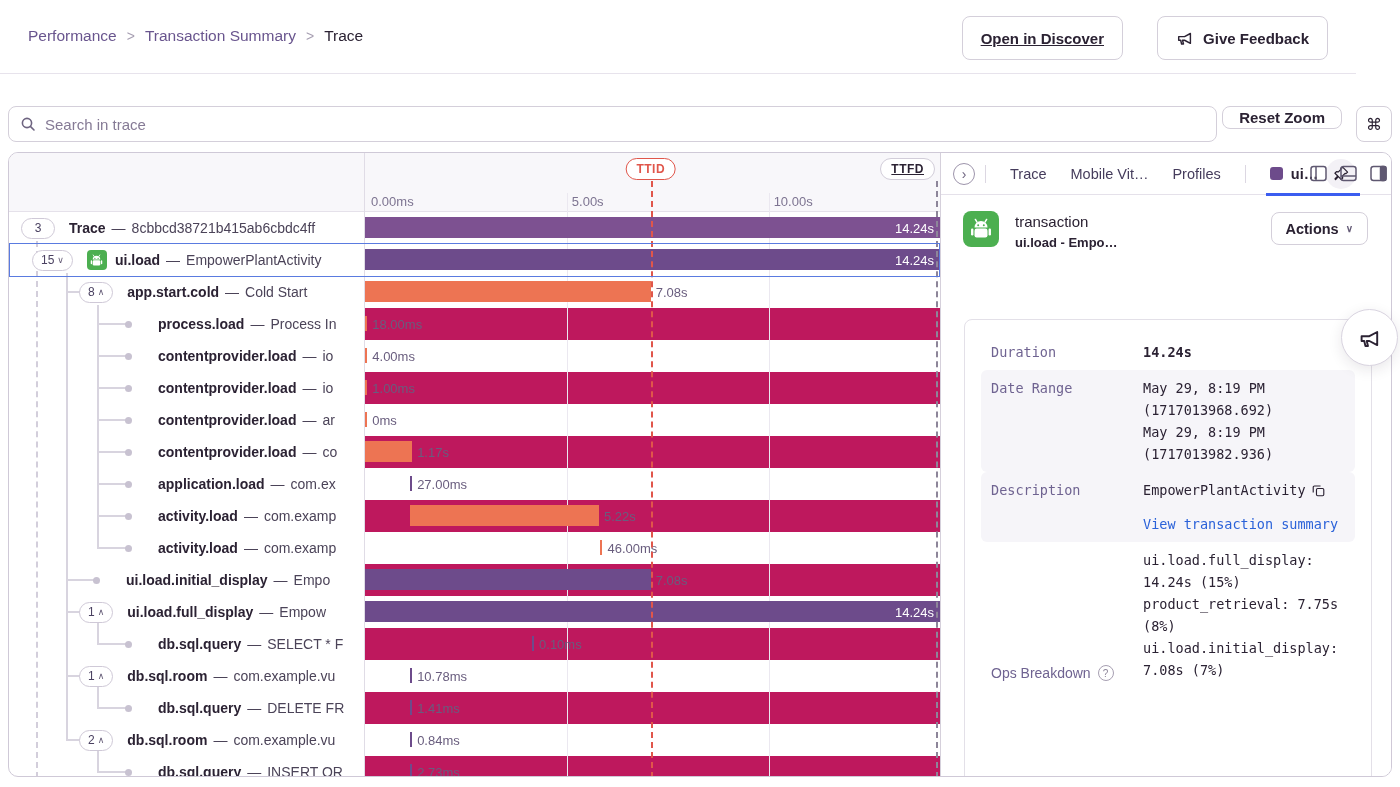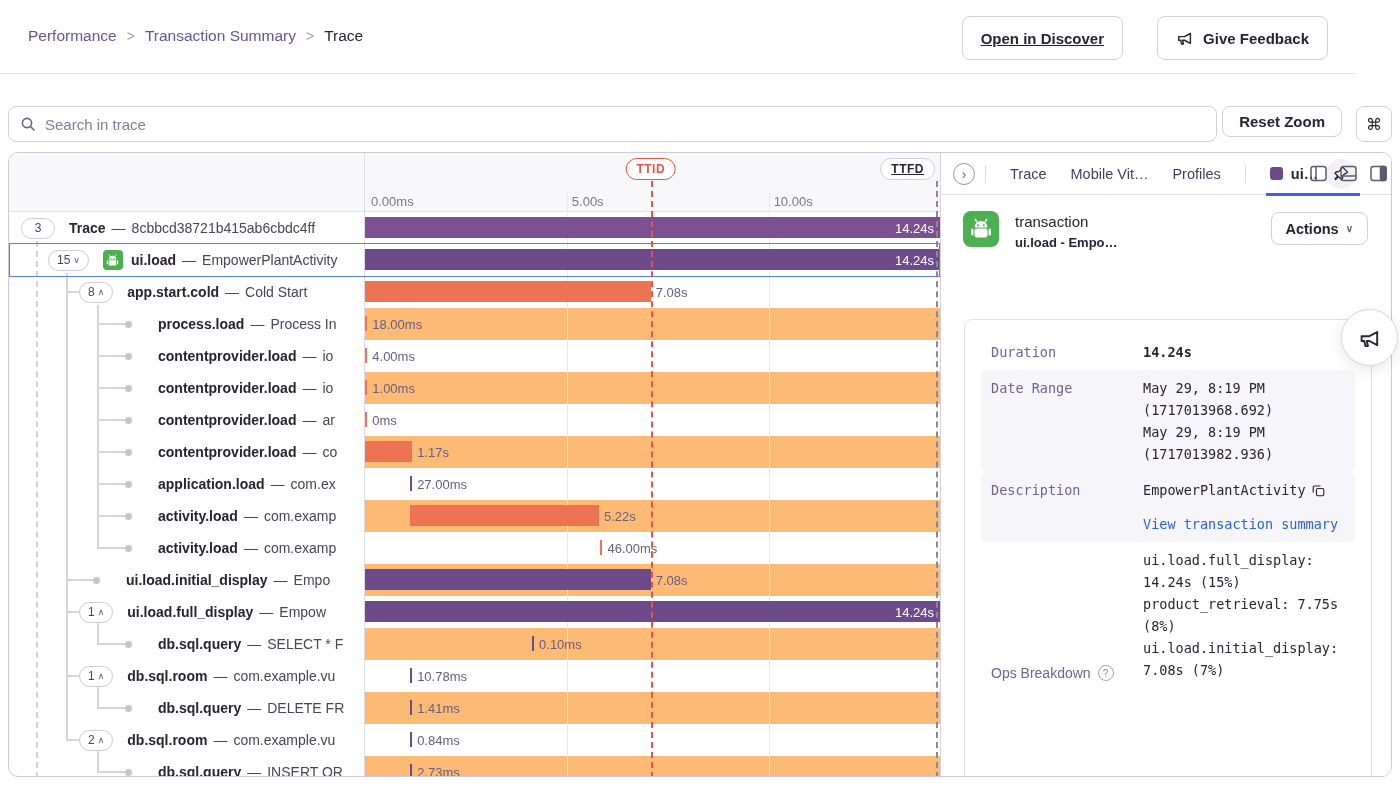--- a/index.html
+++ b/index.html
@@ -15,21 +15,21 @@
   .btn { display:inline-flex; align-items:center; justify-content:center; gap:9px; background:#fff; border:1px solid #d4cfda; border-radius:8px; font-weight:bold; font-size:15px; color:#2b2233; cursor:pointer; }
   .topbtn { position:absolute; top:16px; height:44px; padding:0 18px; }
   #btn-discover { right:233px;text-decoration:underline; }
   #btn-feedback { right:28px; }
 
   
   .search-wrap { position:absolute; left:8px; top:106px; width:1209px; height:36px; }
   .search-wrap input { width:100%; height:100%; border:1px solid #d4cfda; border-radius:8px; padding:0 12px 0 36px; font-size:15px; color:#2b2233; outline:none; font-family:"Liberation Sans",sans-serif; }
   .search-wrap input::placeholder { color:#857a95; }
   .search-ic { position:absolute; left:12px; top:10px; }
-  #btn-resetzoom { position:absolute; right:58px; top:106px; height:31px; padding:0 16px; }
+  #btn-resetzoom { position:absolute; right:58px; top:106px; height:23px; padding:0 16px; }
   #btn-cmd { position:absolute; right:8px; top:106px; height:36px; width:36px; font-size:16px; font-weight:normal; }
 
   
   .shell { position:absolute; left:8px; top:152px; width:1384px; height:625px; border:1px solid #cfc9d7; border-radius:10px; background:#fff; overflow:hidden; }
   .pane-head { position:absolute; top:0; height:59px; background:#f8f7fa; border-bottom:1px solid #e5e1ea; }
   .tree-pane { position:absolute; left:0; top:0; width:355px; height:625px; overflow:hidden; }
   .tree-pane .pane-head { left:0; width:355px; }
   .chart-pane { position:absolute; left:355px; top:0; width:576px; height:625px; border-left:1px solid #e0dce6; overflow:hidden; }
   .chart-pane .pane-head { left:0; width:576px; }
 
@@ -40,21 +40,21 @@
   .t-desc { color:#4b4358; }
   .badge { display:inline-flex; align-items:center; justify-content:center; gap:3px; min-width:34px; height:21px; padding:0 8px; background:#fff; border:1px solid #cfc9d7; border-radius:11px; font-size:12px; color:#4a4161; margin-right:14px; flex:none; position:relative; z-index:2; }
   .bchev { font-size:9px; color:#655c77; }
   .dot { width:7px; height:7px; border-radius:50%; background:#c8c2d1; margin-right:26px; flex:none; position:relative; z-index:2; }
   .android-chip { width:20px; height:20px; border-radius:4px; background:#4caf50; display:inline-flex; align-items:center; justify-content:center; margin-right:8px; flex:none; }
   .cn { position:absolute; background:#d8d4df; z-index:1; }
   .cn.dash { background:none; border-left:2px dashed #d3cedb; }
 
   
   .c-row { height:32px; position:relative; }
-  .c-row.odd { background:#fdba74;padding-left:42px; }
+  .c-row.odd { background:#be185d;padding-left:42px; }
   .gridline { position:absolute; top:40px; bottom:0; width:1px; background:#ebe8f0; z-index:1; }
   .bar { position:absolute; top:5px; height:21px; z-index:2; min-width:2px; }
   .tick { position:absolute; top:8px; height:15px; z-index:2; min-width:2px; }
   .bar-purple { background:#6d4b8b; }
   .bar-purplelt { background:#7d5191; }
   .bar-orange { background:#ed7453; }
   .dur { font-size:13px; white-space:nowrap; }
   .dur.in { position:absolute; right:6px; top:50%; transform:translateY(-50%); color:#fff; }
   .dur.out { position:absolute; left:100%; margin-left:5px; top:50%; transform:translateY(-50%); color:#695d7e; }
   .marker-line { position:absolute; top:28px; bottom:0; width:0; z-index:3; }
@@ -173,21 +173,21 @@
 
       <div class="rows">
         <div class="t-row" style="padding-left:12px">
           <span class="badge">
               <span>3</span>
             </span>
           <span class="t-op">Trace</span>
             <span class="t-sep">—</span>
             <span class="t-desc">8cbbcd38721b415ab6cbdc4ff</span>
         </div>
-        <div class="t-row" style="padding-left:39px">
+        <div class="t-row" style="padding-left:23px">
           <span class="badge">
               <span>15</span>
               <span class="bchev">∨</span>
             </span>
           <span class="android-chip">
               <svg viewBox="0 0 24 24" width="15" height="15">
                 <path fill="#fff" d="M6 10.5a6 6 0 0 1 12 0z"></path>
                 <circle cx="9.4" cy="8.6" r="0.9" fill="#4caf50"></circle>
                 <circle cx="14.6" cy="8.6" r="0.9" fill="#4caf50"></circle>
                 <line x1="8.2" y1="5.4" x2="6.8" y2="3.2" stroke="#fff" stroke-width="1.4" stroke-linecap="round"></line>

